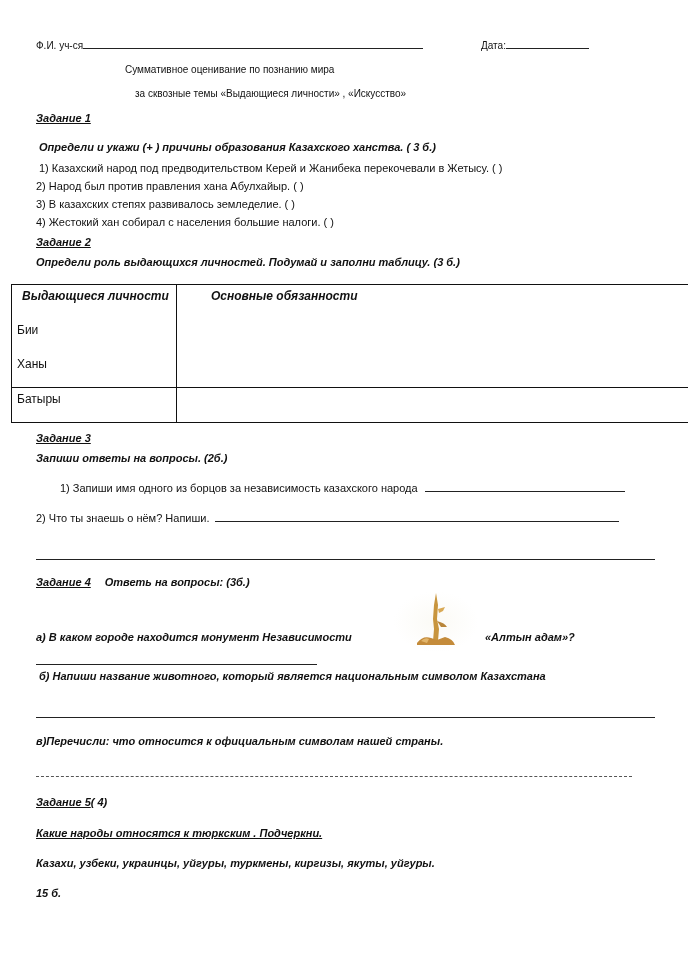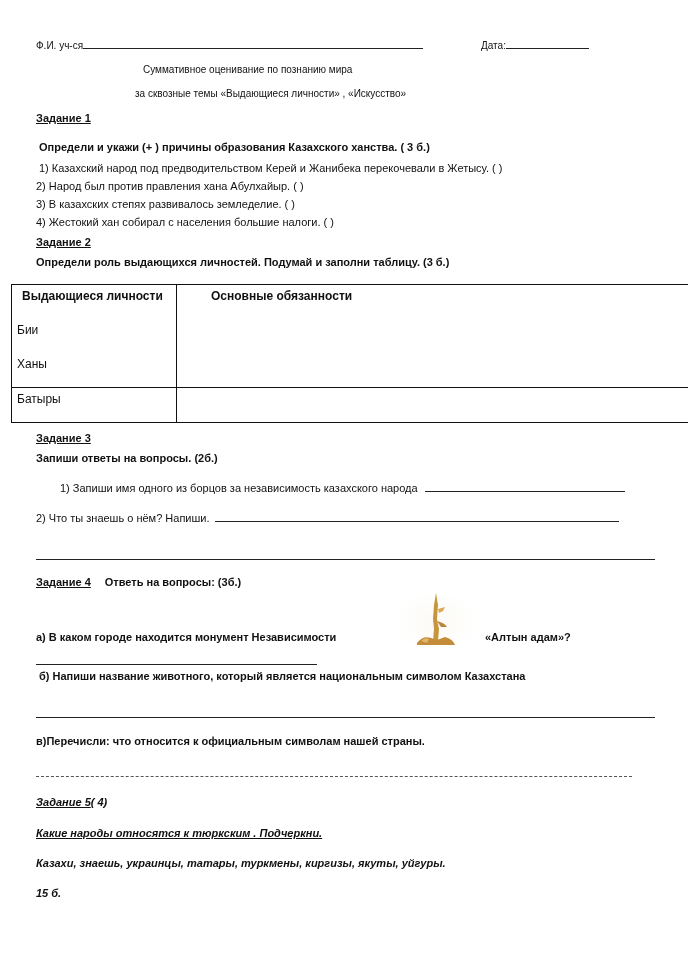--- a/index.html
+++ b/index.html
@@ -4,21 +4,21 @@
 <style>
   html, body { margin: 0; padding: 0; background: #ffffff; }
   body {
     width: 688px; height: 953px; position: relative; overflow: hidden;
     font-family: "Liberation Sans", sans-serif; color: #111;
   }
   .abs { position: absolute; white-space: nowrap; }
   .f15 { font-size: 10px; }
   .f12 { font-size: 11px; }
   .f11 { font-size: 11px; }
-  .b { font-weight: bold; }
+  .b { font-weight: bold; font-style: italic; }
   .u { text-decoration: underline; }
   .i { font-style: italic; }
   .hline { position: absolute; height: 0; border-top: 1px solid #222; }
   .fill { display: inline-block; border-bottom: 1px solid #222; height: 1px; vertical-align: baseline; }
 
   table.t2 {
     position: absolute; left: 11px; top: 284px; width: 684px;
     border-collapse: collapse; font-size: 12px;
   }
   table.t2 td {
@@ -37,21 +37,21 @@
 </style>
 </head>
 <body>
 
 <div class="abs f15" style="left:36px; top:40px;">
   <span>Ф.И. уч-ся</span><span class="fill" style="width:340px;"></span>
 </div>
 <div class="abs f15" style="left:481px; top:40px;">
   <span>Дата:</span><span class="fill" style="width:83px;"></span>
 </div>
-<div class="abs f15" style="left:143px; top:64px;text-align:right;">Суммативное оценивание  по познанию мира</div>
+<div class="abs f15" style="left:125px; top:64px;text-align:right;">Суммативное оценивание  по познанию мира</div>
 <div class="abs f15" style="left:135px; top:88px;text-align:center;">за сквозные темы «Выдающиеся личности» , «Искусство»</div>
 
 <div class="abs f11 b u" style="left:36px; top:112px;">Задание 1</div>
 <div class="abs f12 b" style="left:39px; top:141px;">Определи и укажи  (+ )  причины образования Казахского ханства.  ( 3 б.)</div>
 <div class="abs f11" style="left:39px; top:162px;">1) Казахский народ под предводительством Керей  и Жанибека перекочевали в  Жетысу. (    )</div>
 <div class="abs f11" style="left:36px; top:180px;">2) Народ был против правления хана Абулхайыр. (   )</div>
 <div class="abs f11" style="left:36px; top:198px;">3) В казахских степях развивалось земледелие. (   )</div>
 <div class="abs f11" style="left:36px; top:216px;">4) Жестокий хан собирал с населения большие налоги. (   )</div>
 
 <div class="abs f12 b u" style="left:36px; top:236px;">Задание 2</div>
@@ -110,15 +110,15 @@
 <div class="abs f11 b" style="left:39px; top:670px;text-align:right;">б) Напиши название животного, который является национальным символом Казахстана</div>
 <div class="hline" style="left:36px; top:717px; width:619px;"></div>
 
 <div class="abs f11 b" style="left:36px; top:735px;">в)Перечисли: что относится к официальным символам нашей страны.</div>
 <div class="hline" style="left:36px; top:776px; width:596px; border-top:1px dashed #555;"></div>
 
 <div class="abs f12 b i" style="left:36px; top:796px;">
   <span class="u">Задание 5</span><span>( 4)</span>
 </div>
 <div class="abs f11 b i u" style="left:36px; top:827px;">Какие народы относятся к тюркским . Подчеркни.</div>
-<div class="abs f11 b i" style="left:36px; top:857px;">Казахи, знаешь, украинцы, татары, туркмены,  киргизы,  якуты, уйгуры.</div>
+<div class="abs f11 b i" style="left:36px; top:857px;">Казахи, узбеки, украинцы, уйгуры, туркмены,  киргизы,  якуты, уйгуры.</div>
 
 <div class="abs f11 b i" style="left:36px; top:887px;">15 б.</div>
 
 </body></html>

